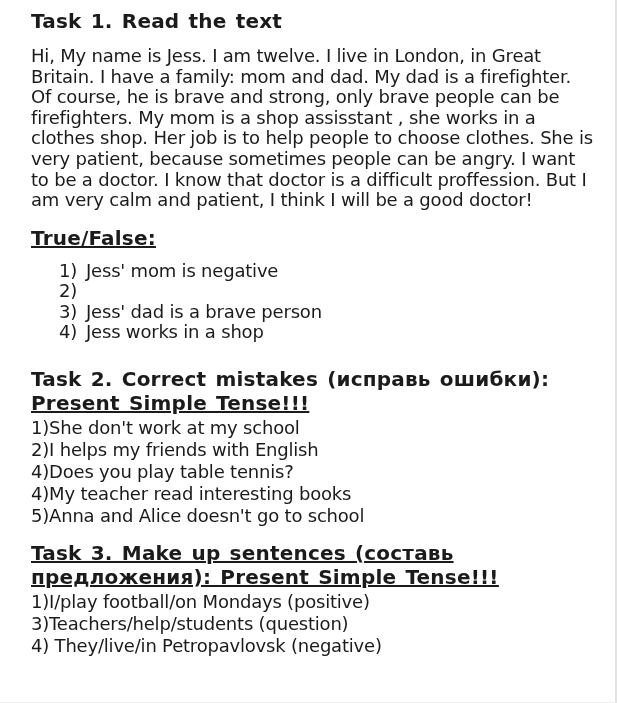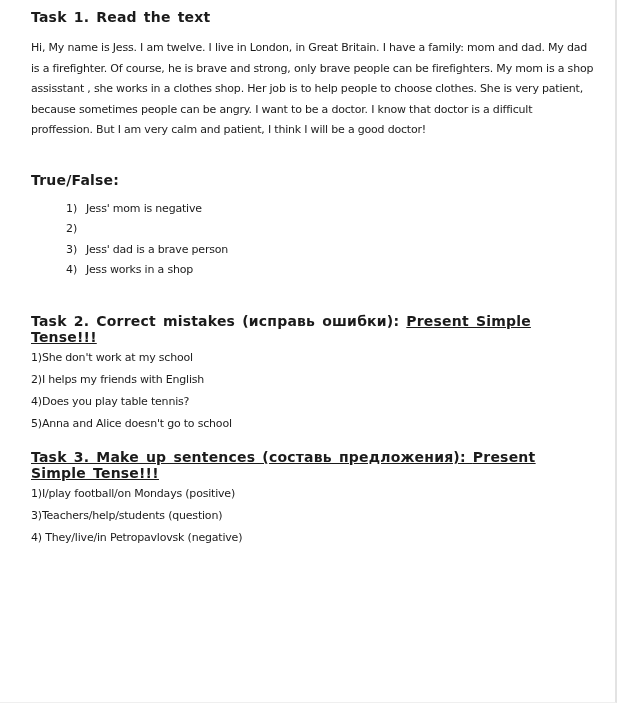--- a/index.html
+++ b/index.html
@@ -16,56 +16,57 @@
     color: #1b1b1b;
     box-sizing: border-box;
     border-right: 2px solid #e3e3e3;
     border-bottom: 1px solid #efefef;
   }
   .page {
     padding: 9px 24px 0 31px;
   }
   .task-heading {
     font-weight: bold;
-    font-size: 14px;
+    font-size: 20px;
     letter-spacing: 0.2px;
     word-spacing: 2px;
     margin: 0;
   }
   .heading-underline {
     text-decoration: underline;
   }
   .body-text {
-    font-size: 11px;
+    font-size: 18px;
     letter-spacing: -0.2px;
     line-height: 20.6px;
   }
   .read-paragraph {
     margin-top: 13px;
     width: 563px;
   }
   .tf-heading {
-    margin-top: 31px;
+    margin-top: 15px;
+    text-decoration: underline;
   }
   .tf-list {
     margin-top: 11px;
     padding-left: 26px;
   }
   .tf-item {
     display: flex;
     line-height: 20.5px;
   }
   .tf-num {
     width: 20px;
     flex: 0 0 auto;
     text-align: right;
     margin-right: 9px;
   }
   .task2-heading {
-    margin-top: 32px;
+    margin-top: 24px;
   }
   .exercise-list .exercise-item {
     margin-top: 4px;
     line-height: 18px;
   }
   .task3-heading {
     margin-top: 16px;
     text-decoration: underline;
   }
 </style>
@@ -107,20 +108,21 @@
   </div>
 
   <div class="exercise-list body-text">
 
       <div class="exercise-item">1)She don't work at my school</div>
 
       <div class="exercise-item">2)I helps my friends with English</div>
 
       <div class="exercise-item">4)Does you play table tennis?</div>
 
+      <div class="exercise-item">4)My teacher read interesting books</div>
 
       <div class="exercise-item">5)Anna and Alice doesn't go to school</div>
     </div>
 
   <div class="task-heading task3-heading">
     <span>Task 3. Make up sentences (составь предложения): </span><span class="heading-underline">Present Simple Tense!!!</span>
   </div>
 
   <div class="exercise-list body-text">
 

